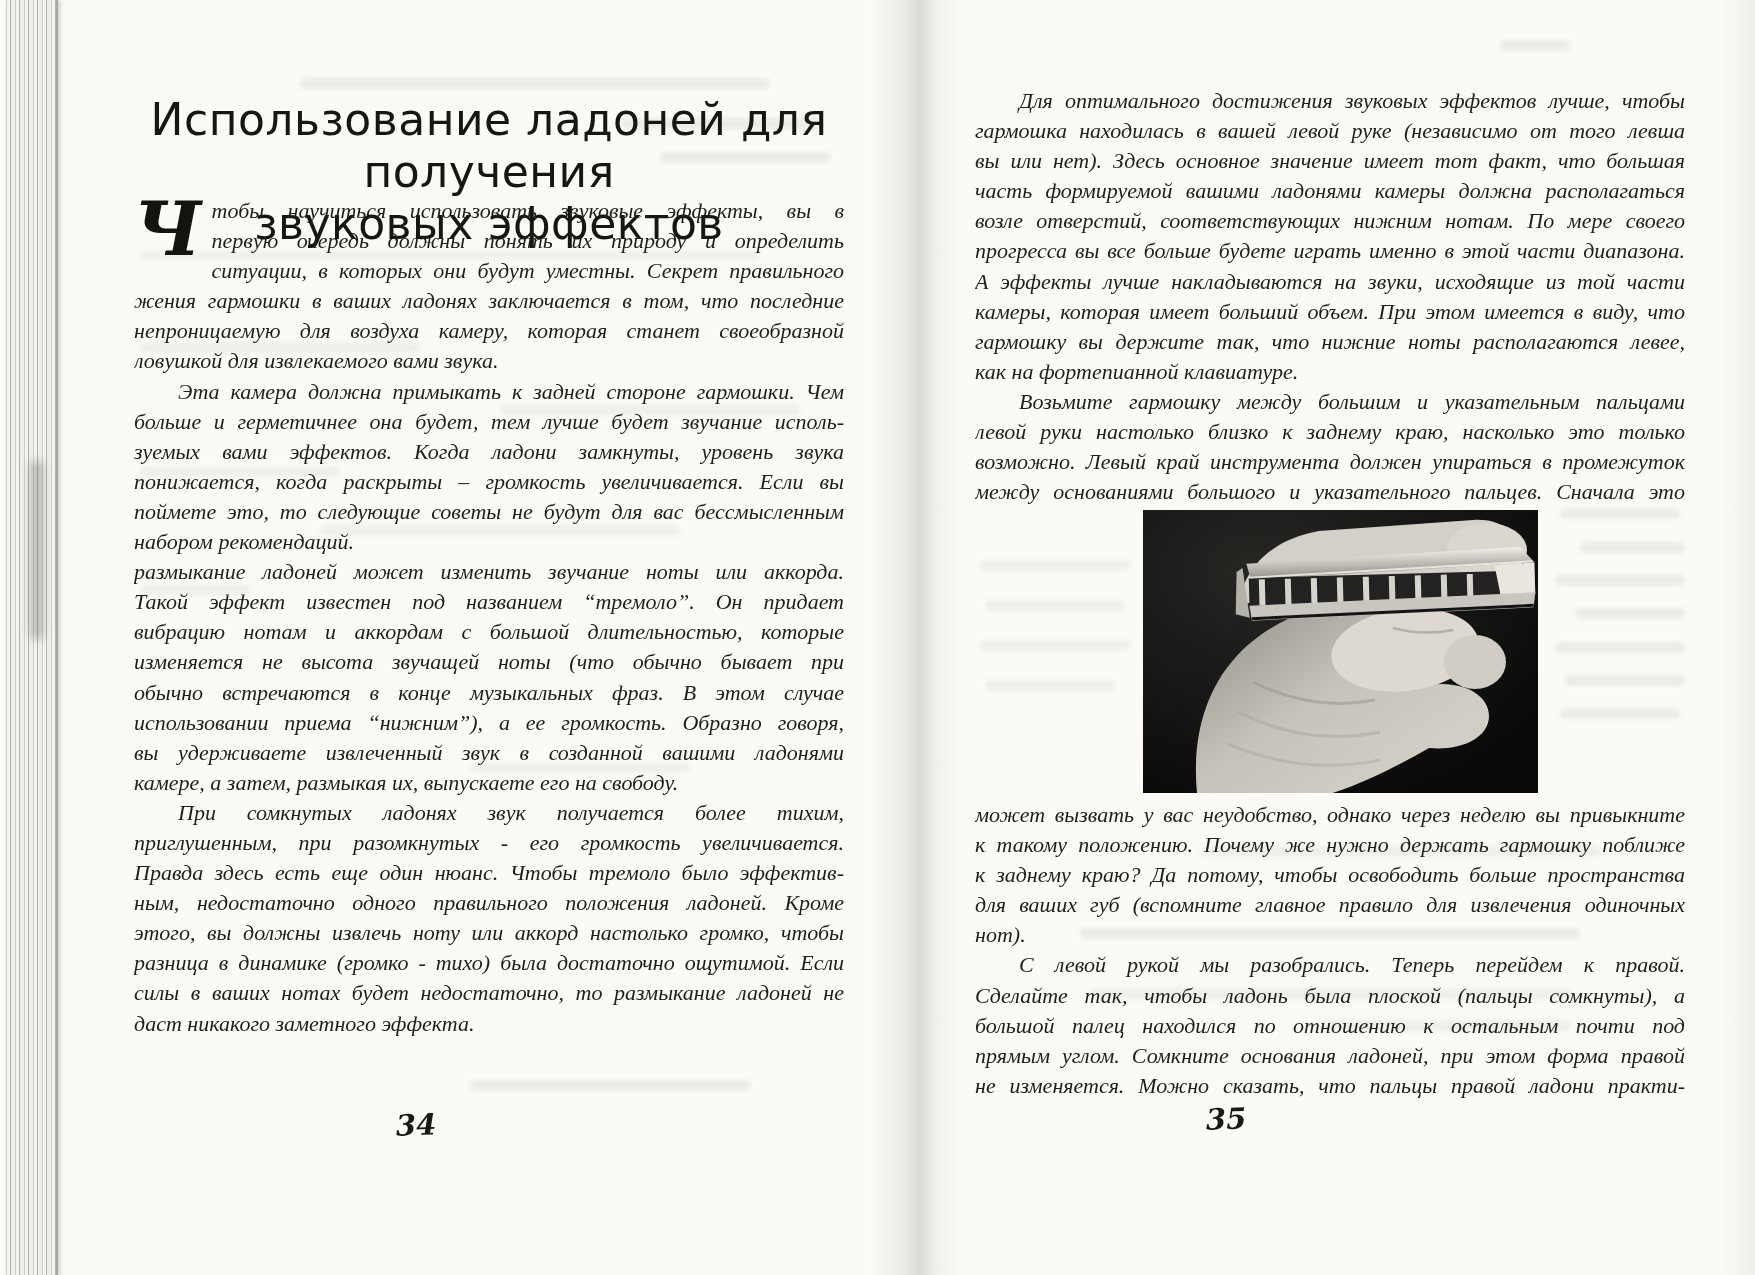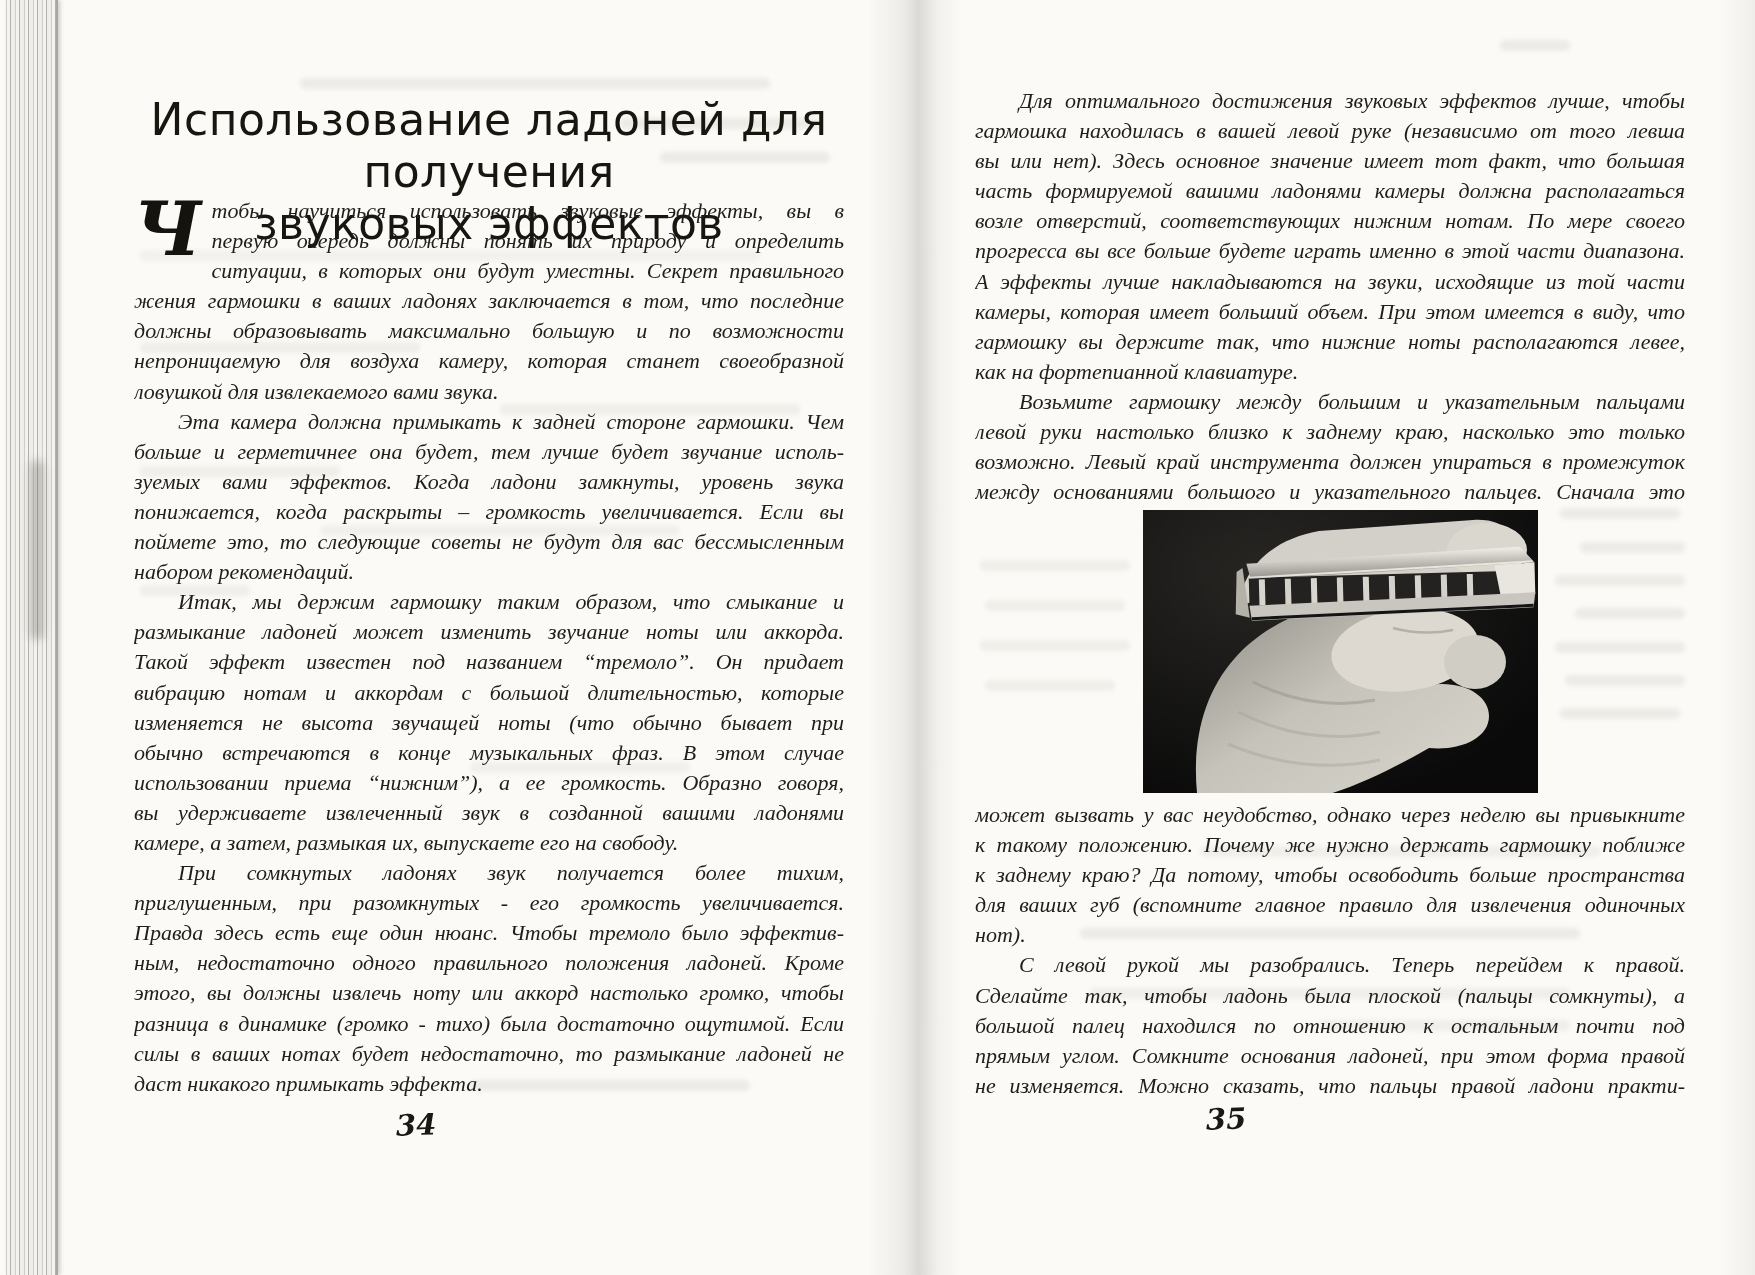--- a/index.html
+++ b/index.html
@@ -112,52 +112,50 @@
     <div>Использование ладоней для получения</div>
     <div>звуковых эффектов</div>
   </div>
   <div class="col col-left-body">
       <div class="para">
         <span class="dropcap">Ч</span>
         <div class="line jl">тобы научиться использовать звуковые эффекты, вы в</div>
         <div class="line jl">первую очередь должны понять их природу и определить</div>
         <div class="line jl">ситуации, в которых они будут уместны. Секрет правильного поло-</div>
         <div class="line jl">жения гармошки в ваших ладонях заключается в том, что последние</div>
-        <div class="line jl">должны образовывать максимально большую и по возможности</div>
         <div class="line jl">непроницаемую для воздуха камеру, которая станет своеобразной</div>
         <div class="line">ловушкой для извлекаемого вами звука.</div>
       </div>
       <div class="para">
         <div class="line jl ind">Эта камера должна примыкать к задней стороне гармошки. Чем</div>
         <div class="line jl">больше и герметичнее она будет, тем лучше будет звучание исполь-</div>
         <div class="line jl">зуемых вами эффектов. Когда ладони замкнуты, уровень звука</div>
         <div class="line jl">понижается, когда раскрыты – громкость увеличивается. Если вы</div>
         <div class="line jl">поймете это, то следующие советы не будут для вас бессмысленным</div>
         <div class="line">набором рекомендаций.</div>
       </div>
       <div class="para">
-        <div class="line jl ind">Итак, мы держим гармошку таким образом, что смыкание и</div>
         <div class="line jl">размыкание ладоней может изменить звучание ноты или аккорда.</div>
         <div class="line jl">Такой эффект известен под названием “тремоло”. Он придает</div>
         <div class="line jl">вибрацию нотам и аккордам с большой длительностью, которые</div>
         <div class="line jl">изменяется не высота звучащей ноты (что обычно бывает при</div>
         <div class="line jl">обычно встречаются в конце музыкальных фраз. В этом случае</div>
         <div class="line jl">использовании приема “нижним”), а ее громкость. Образно говоря,</div>
         <div class="line jl">вы удерживаете извлеченный звук в созданной вашими ладонями</div>
         <div class="line">камере, а затем, размыкая их, выпускаете его на свободу.</div>
       </div>
       <div class="para">
         <div class="line jl ind">При сомкнутых ладонях звук получается более тихим,</div>
         <div class="line jl">приглушенным, при разомкнутых - его громкость увеличивается.</div>
         <div class="line jl">Правда здесь есть еще один нюанс. Чтобы тремоло было эффектив-</div>
         <div class="line jl">ным, недостаточно одного правильного положения ладоней. Кроме</div>
         <div class="line jl">этого, вы должны извлечь ноту или аккорд настолько громко, чтобы</div>
         <div class="line jl">разница в динамике (громко - тихо) была достаточно ощутимой. Если</div>
         <div class="line jl">силы в ваших нотах будет недостаточно, то размыкание ладоней не</div>
-        <div class="line">даст никакого примыкать эффекта.</div>
+        <div class="line">даст никакого заметного эффекта.</div>
       </div>
     </div>
   <div class="pgnum pgnum-left">34</div>
 </div>
 
 <div>
   <div class="col col-right-top">
       <div class="para">
         <div class="line jl ind">Для оптимального достижения звуковых эффектов лучше, чтобы</div>
         <div class="line jl">гармошка находилась в вашей левой руке (независимо от того левша</div>

